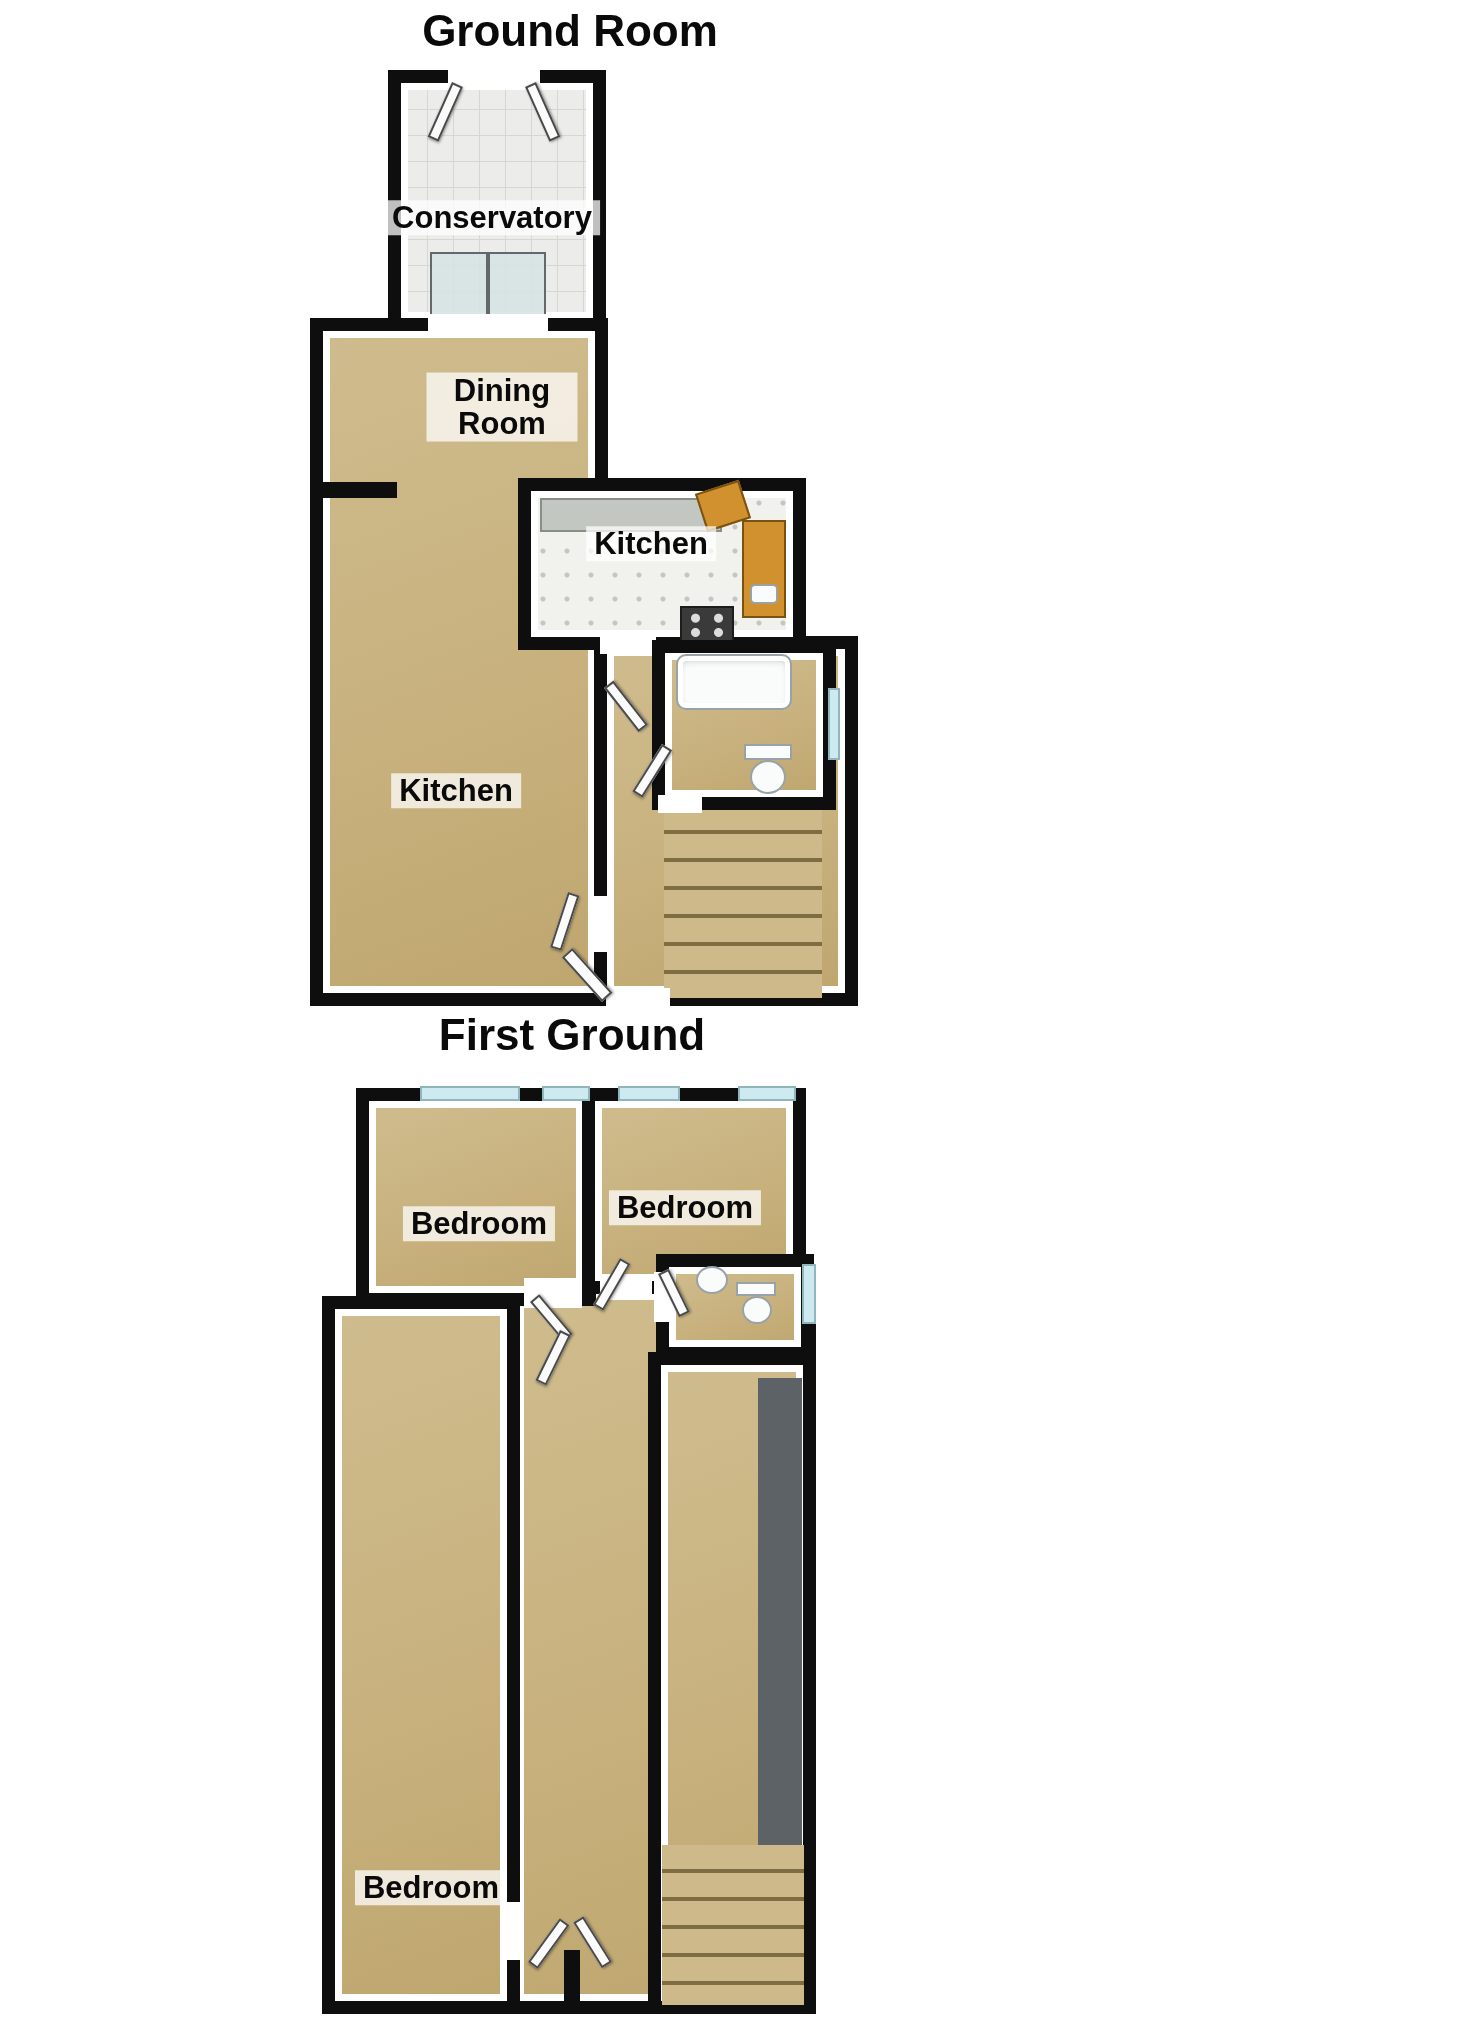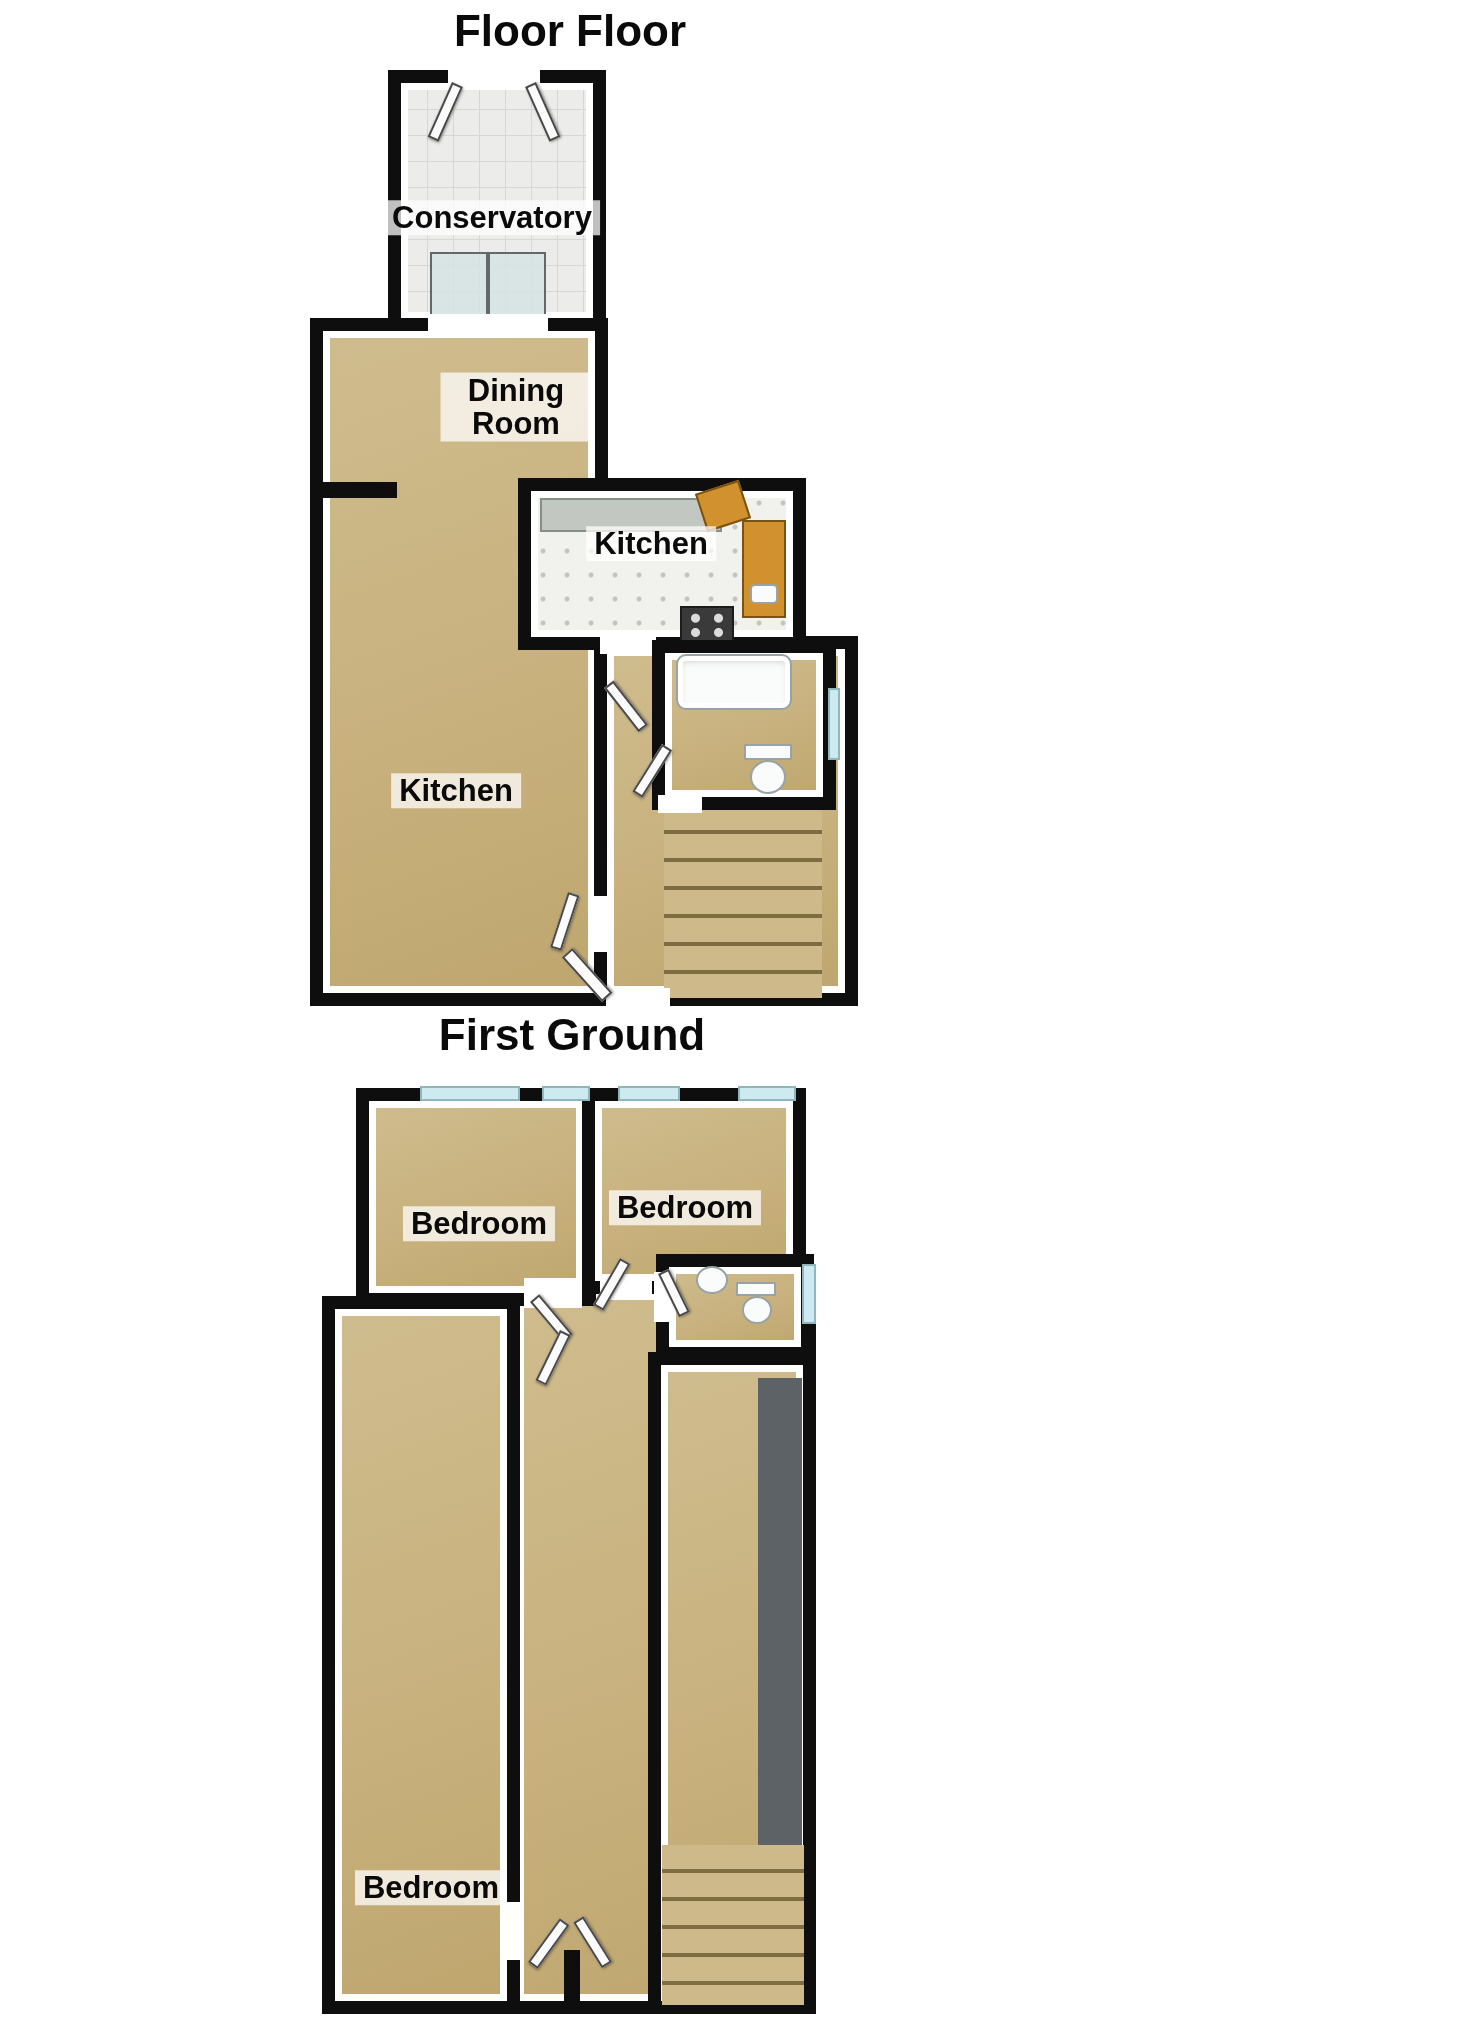--- a/index.html
+++ b/index.html
@@ -46,21 +46,21 @@
 
   .stairs { position:absolute;
             background: repeating-linear-gradient(180deg, #cdb98a 0 24px, #7e6c42 24px 28px); }
   .void { position:absolute; background:#5d6266; }
 </style>
 </head>
 <body>
 
 <div class="canvas">
 
-  <div class="title" style="left:570px; top:6px;">Floor Floor</div>
+  <div class="title" style="left:570px; top:6px;">Ground Room</div>
 
   <div class="room tile" style="left:388px; top:70px; width:218px; height:262px;"></div>
   <div class="doorway" style="left:448px; top:66px; width:92px; height:20px;"></div>
   <div class="door" style="left:452px; top:82px; width:12px; height:60px; transform:rotate(24deg); transform-origin:top left;"></div>
   <div class="door" style="left:524px; top:82px; width:12px; height:60px; transform:rotate(-24deg); transform-origin:top right;"></div>
 
   <div class="room tan" style="left:310px; top:318px; width:298px; height:688px;"></div>
   <div class="glass" style="left:430px; top:252px; width:116px; height:64px;"></div>
   <div class="doorway" style="left:428px; top:314px; width:120px; height:22px;"></div>
   <div class="wall" style="left:323px; top:482px; width:74px; height:16px;"></div>
@@ -84,21 +84,21 @@
   <div class="window" style="left:828px; top:688px; width:12px; height:72px;"></div>
 
   <div class="door" style="left:604px; top:688px; width:12px; height:56px; transform:rotate(-38deg); transform-origin:top left;"></div>
   <div class="door" style="left:662px; top:744px; width:12px; height:56px; transform:rotate(32deg); transform-origin:top left;"></div>
   <div class="doorway" style="left:592px; top:896px; width:18px; height:56px;"></div>
   <div class="door" style="left:568px; top:892px; width:12px; height:58px; transform:rotate(18deg); transform-origin:top left;"></div>
   <div class="doorway" style="left:606px; top:988px; width:64px; height:20px;"></div>
   <div class="door" style="left:602px; top:942px; width:14px; height:60px; transform:rotate(-42deg); transform-origin:bottom left;"></div>
 
   <div class="label" style="left:492px; top:218px;">Conservatory</div>
-  <div class="label wrap" style="left:516px; top:407px; width:135px;">Dining Room</div>
+  <div class="label wrap" style="left:502px; top:407px; width:135px;">Dining Room</div>
   <div class="label" style="left:651px; top:544px;">Kitchen</div>
   <div class="label" style="left:456px; top:791px;">Kitchen</div>
 
   <div class="title" style="left:572px; top:1010px;">First Ground</div>
 
   <div class="room tan" style="left:504px; top:1280px; width:312px; height:734px;"></div>
 
   <div class="room tan" style="left:356px; top:1088px; width:240px; height:218px;"></div>
   <div class="room tan" style="left:582px; top:1088px; width:224px; height:206px;"></div>
   <div class="room tan" style="left:322px; top:1296px; width:198px; height:718px;"></div>

